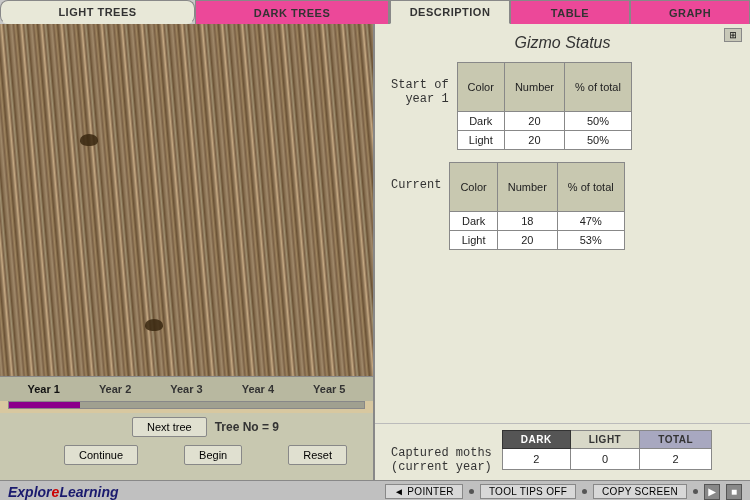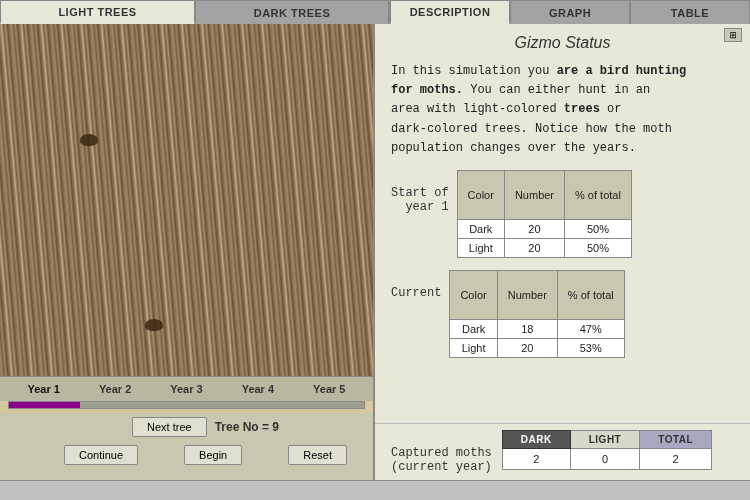--- a/index.html
+++ b/index.html
@@ -15,21 +15,21 @@
       flex: 1;
       display: flex;
       align-items: center;
       justify-content: center;
       font-size: 11px;
       font-weight: bold;
       letter-spacing: 0.5px;
       cursor: pointer;
       border: 1px solid #888;
       border-bottom: none;
-      background: #a3a3a3;
+      background: #ec4899;
       color: #333;
       text-transform: uppercase;
     }
     .top-tab.active {
       background: #e8e8d8;
       border-bottom: 1px solid #e8e8d8;
       z-index: 2;
     }
 
     
@@ -331,34 +331,34 @@
       position: relative;
       flex: 1;
       display: flex;
       flex-direction: column;
     }
   </style>
 </head>
 <body>
 
 <div style="display:flex; height:24px;">
-  <div class="top-tab active" style="border-right:1px solid #888; max-width:195px;">
+  <div class="top-tab active" style="border-right:1px solid #888; max-width:195px;border-radius:8px;">
     <span>LIGHT TREES</span>
   </div>
   <div class="top-tab" style="max-width:195px; border-right:2px solid #888;">
     <span>DARK TREES</span>
   </div>
   <div class="top-tab active" style="max-width:120px;">
     <span>DESCRIPTION</span>
   </div>
   <div class="top-tab" style="max-width:120px;">
+    <span>TABLE</span>
+  </div>
+  <div class="top-tab" style="max-width:120px;">
     <span>GRAPH</span>
-  </div>
-  <div class="top-tab" style="max-width:120px;">
-    <span>TABLE</span>
   </div>
 </div>
 
 <div class="main-layout">
 
   <div class="left-panel">
 
     <div class="tree-image-area">
       <div class="tree-texture">
 
@@ -391,23 +391,20 @@
   </div>
 
   <div class="right-panel-wrapper">
     <div class="right-panel">
       <div class="desc-content" style="position:relative;">
 
         <div class="expand-icon" style="position:absolute; top:4px; right:8px;">⊞</div>
 
         <div class="gizmo-status-title">Gizmo Status</div>
 
-        <div class="desc-text">
-          In this simulation you <b>are a bird hunting<br>for moths.</b> You can either hunt in an<br>area with light-colored <b>trees</b> or<br>dark-colored trees. Notice how the moth<br>population changes over the years.
-        </div>
 
         <div class="data-table-section">
           <div class="table-label">Start of<br>year 1</div>
           <table class="data-table">
             <thead>
               <tr>
                 <th>Color</th>
                 <th>Number</th>
                 <th>% of total</th>
               </tr>
@@ -472,13 +469,26 @@
             </tr>
           </tbody>
         </table>
       </div>
 
     </div>
   </div>
 </div>
 
 <div class="bottom-bar">
+  <div class="explore-logo">
+    Explor<span>e</span>Learning
+  </div>
+  <div class="bottom-controls">
+    <button class="bottom-btn">◄ POINTER</button>
+    <div class="dot"></div>
+    <button class="bottom-btn">TOOL TIPS OFF</button>
+    <div class="dot"></div>
+    <button class="bottom-btn">COPY SCREEN</button>
+    <div class="dot"></div>
+    <div class="nav-btn">▶</div>
+    <div class="nav-btn">■</div>
+  </div>
 </div>
 
 </body></html>

